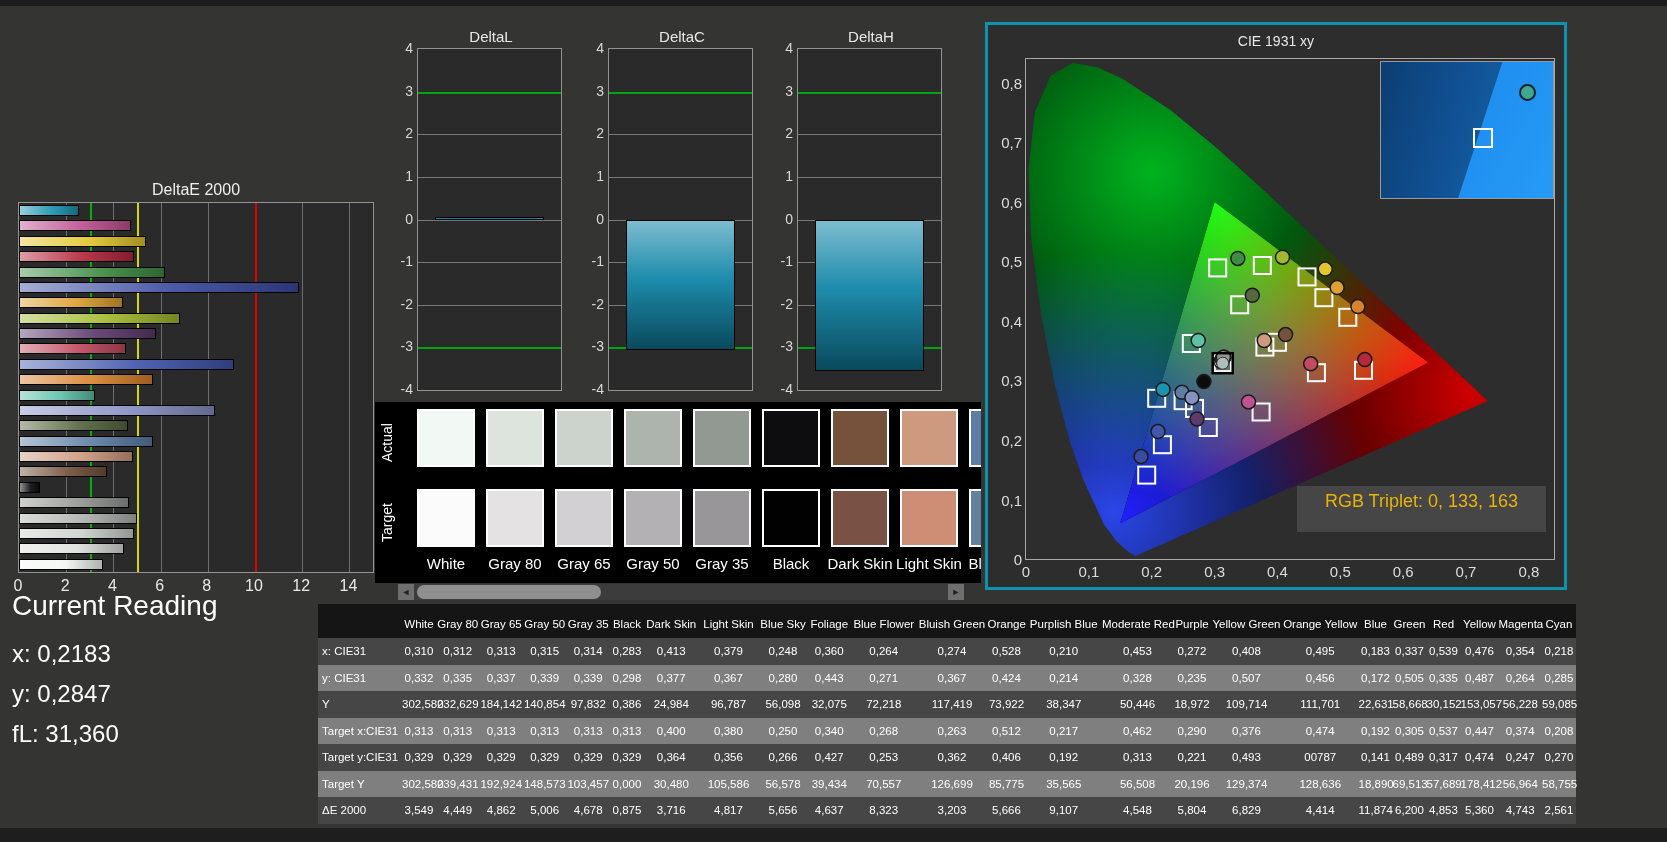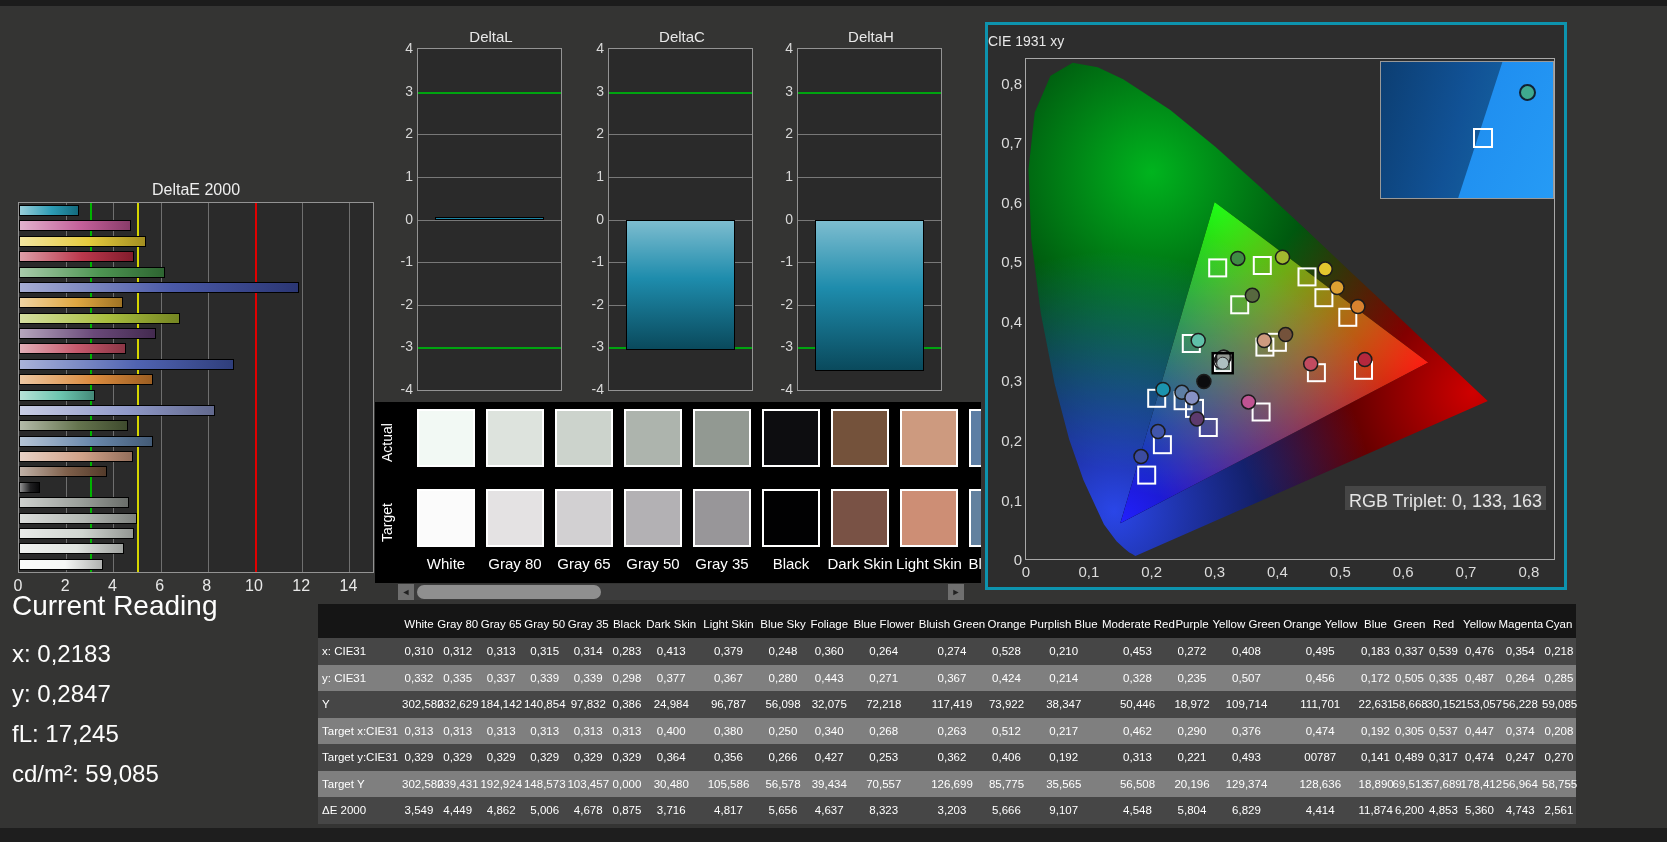--- a/index.html
+++ b/index.html
@@ -33,32 +33,32 @@
           writing-mode:vertical-rl;transform:rotate(180deg);text-align:center;}
   .sw{position:absolute;width:54px;height:54px;border:2px solid #fff;}
   .swlab{position:absolute;width:70px;text-align:center;font-size:15px;color:#fff;}
   
   #hscroll{left:398px;top:584px;width:566px;height:16px;background:#3c3c3c;}
   .sarrow{position:absolute;top:0;width:16px;height:16px;background:#6f6f6f;color:#222;font-size:9px;
           line-height:16px;text-align:center;}
   #sthumb{position:absolute;left:19px;top:1px;width:184px;height:14px;background:#8f8f8f;border-radius:7px;}
   
   #cie{left:985px;top:22px;width:582px;height:568px;border:3px solid #0d93ae;background:#2d2d2d;box-sizing:border-box;}
-  #cie-title{position:absolute;top:8px;left:0;right:0;font-size:14px;color:#e8e8e8;}
+  #cie-title{position:absolute;top:8px;left:0;right:0;text-align:center;font-size:14px;color:#e8e8e8;}
   #cie-plot{position:absolute;left:37px;top:33px;width:530px;height:502px;border:1px solid #a8a8a8;box-sizing:border-box;background:#2d2d2d;}
   .cie-yl{position:absolute;right:100%;margin-right:4px;transform:translateY(-50%);font-size:15px;color:#dcdcdc;}
   .cie-xl{position:absolute;top:100%;margin-top:4px;transform:translateX(-50%);font-size:15px;color:#dcdcdc;}
   #cie-inset{position:absolute;right:0px;top:2px;width:174px;height:138px;border:1px solid #999;box-sizing:border-box;
              background:linear-gradient(105deg,#0c3e72 0%,#115296 45%,#15619f 70%,#1a6fb5 100%);overflow:hidden;}
   #inset-band{position:absolute;left:96px;top:-20px;width:150px;height:220px;background:linear-gradient(100deg,#1f8ef0,#2aa3f8);
               transform:rotate(18deg);}
   #inset-square{position:absolute;left:92px;top:66px;width:16px;height:16px;border:2px solid #fff;}
   #inset-dot{position:absolute;left:138px;top:22px;width:13px;height:13px;border-radius:50%;background:#3fa98f;border:2px solid #123;}
-  #rgb-box{position:absolute;right:18px;top:461px;height:24px;line-height:30px;padding:0 4px;background:#464646;
-           font-size:18px;color:#e5e5e5;}
+  #rgb-box{position:absolute;right:18px;top:461px;height:46px;line-height:30px;padding:0 28px;background:#464646;
+           font-size:18px;color:#eab308;}
   
   #cr{left:12px;top:586px;font-size:24px;line-height:40px;color:#fdfdfd;}
   #cr .t{font-size:28px;margin-bottom:8px;}
   
   #dtable{left:318px;top:604px;font-size:11.5px;}
   .trow{display:flex;height:26.5px;line-height:26.5px;}
   .trow.head{height:34px;line-height:40px;background:#151515;}
   .tcell{text-align:center;white-space:nowrap;overflow:visible;flex:none;}
   .tlab{width:80px;text-align:left;padding-left:4px;flex:none;white-space:nowrap;}
   .r-dark{background:#464646;}
@@ -337,22 +337,21 @@
         <div id="inset-dot"></div>
       </div>
     <span class="cie-yl" style="top:500.0px">0</span><span class="cie-xl" style="left:0.0px">0</span><span class="cie-yl" style="top:440.5px">0,1</span><span class="cie-xl" style="left:62.9px">0,1</span><span class="cie-yl" style="top:381.0px">0,2</span><span class="cie-xl" style="left:125.7px">0,2</span><span class="cie-yl" style="top:321.4px">0,3</span><span class="cie-xl" style="left:188.6px">0,3</span><span class="cie-yl" style="top:261.9px">0,4</span><span class="cie-xl" style="left:251.4px">0,4</span><span class="cie-yl" style="top:202.4px">0,5</span><span class="cie-xl" style="left:314.3px">0,5</span><span class="cie-yl" style="top:142.9px">0,6</span><span class="cie-xl" style="left:377.1px">0,6</span><span class="cie-yl" style="top:83.3px">0,7</span><span class="cie-xl" style="left:440.0px">0,7</span><span class="cie-yl" style="top:23.8px">0,8</span><span class="cie-xl" style="left:502.9px">0,8</span></div>
     <div id="rgb-box">RGB Triplet: 0, 133, 163</div>
   </div>
 
   <div class="abs" id="cr">
     <div class="t">Current Reading</div>
     <div>x: 0,2183</div>
     <div>y: 0,2847</div>
-    <div>fL: 17,245</div>
-    <div>cd/m²: 59,085</div>
+    <div>fL: 31,360</div>
   </div>
 
   <div class="abs" id="dtable">
       <div class="trow head">
         <div class="tcell tlab"></div>
         <div class="tcell" style="width:34px">White</div>
         <div class="tcell" style="width:43.5px">Gray 80</div>
         <div class="tcell" style="width:43.5px">Gray 65</div>
         <div class="tcell" style="width:43.5px">Gray 50</div>
         <div class="tcell" style="width:43.5px">Gray 35</div>

